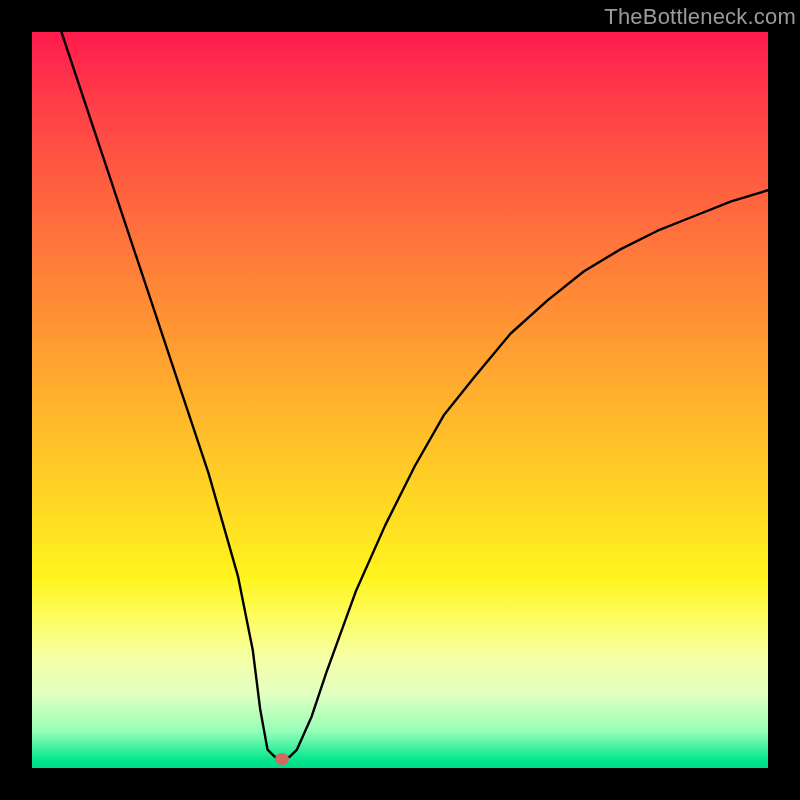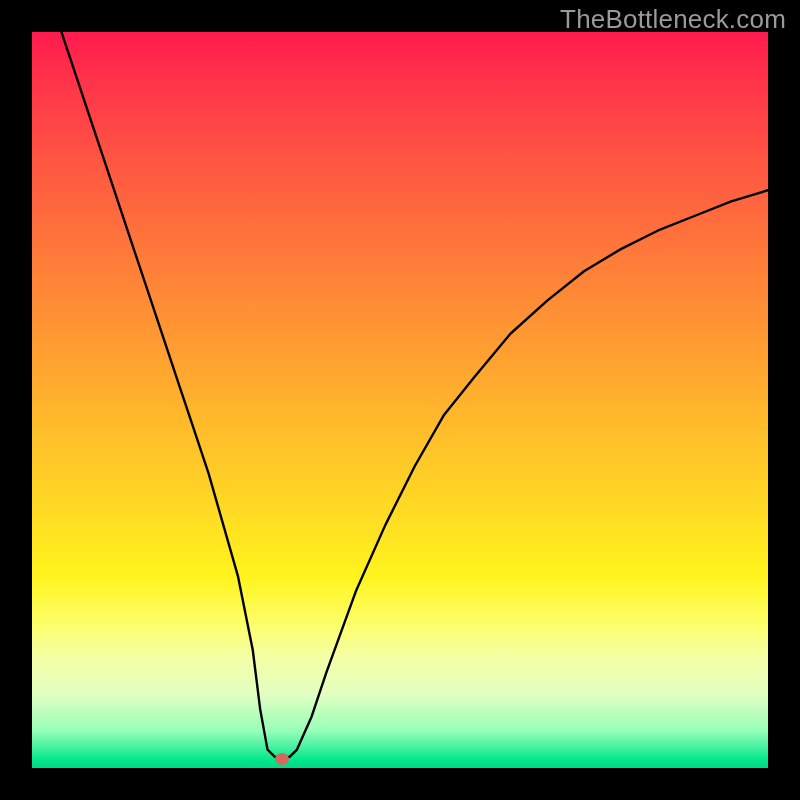--- a/index.html
+++ b/index.html
@@ -52,23 +52,23 @@
     position: absolute;
     width: 14px;
     height: 12px;
     border-radius: 50%;
     background: #d46a5f;
     transform: translate(-50%, -50%);
   }
   .watermark {
     position: absolute;
     top: 4px;
-    right: 14px;
+    right: 4px;
     color: #9a9a9a;
-    font-size: 26px;
+    font-size: 22px;
     letter-spacing: 0.2px;
     user-select: none;
   }
 </style>
 </head>
 <body>
 
 <div class="frame">
   <div class="plot-area">
     <svg class="curve" viewBox="0 0 736 736" preserveAspectRatio="none">

